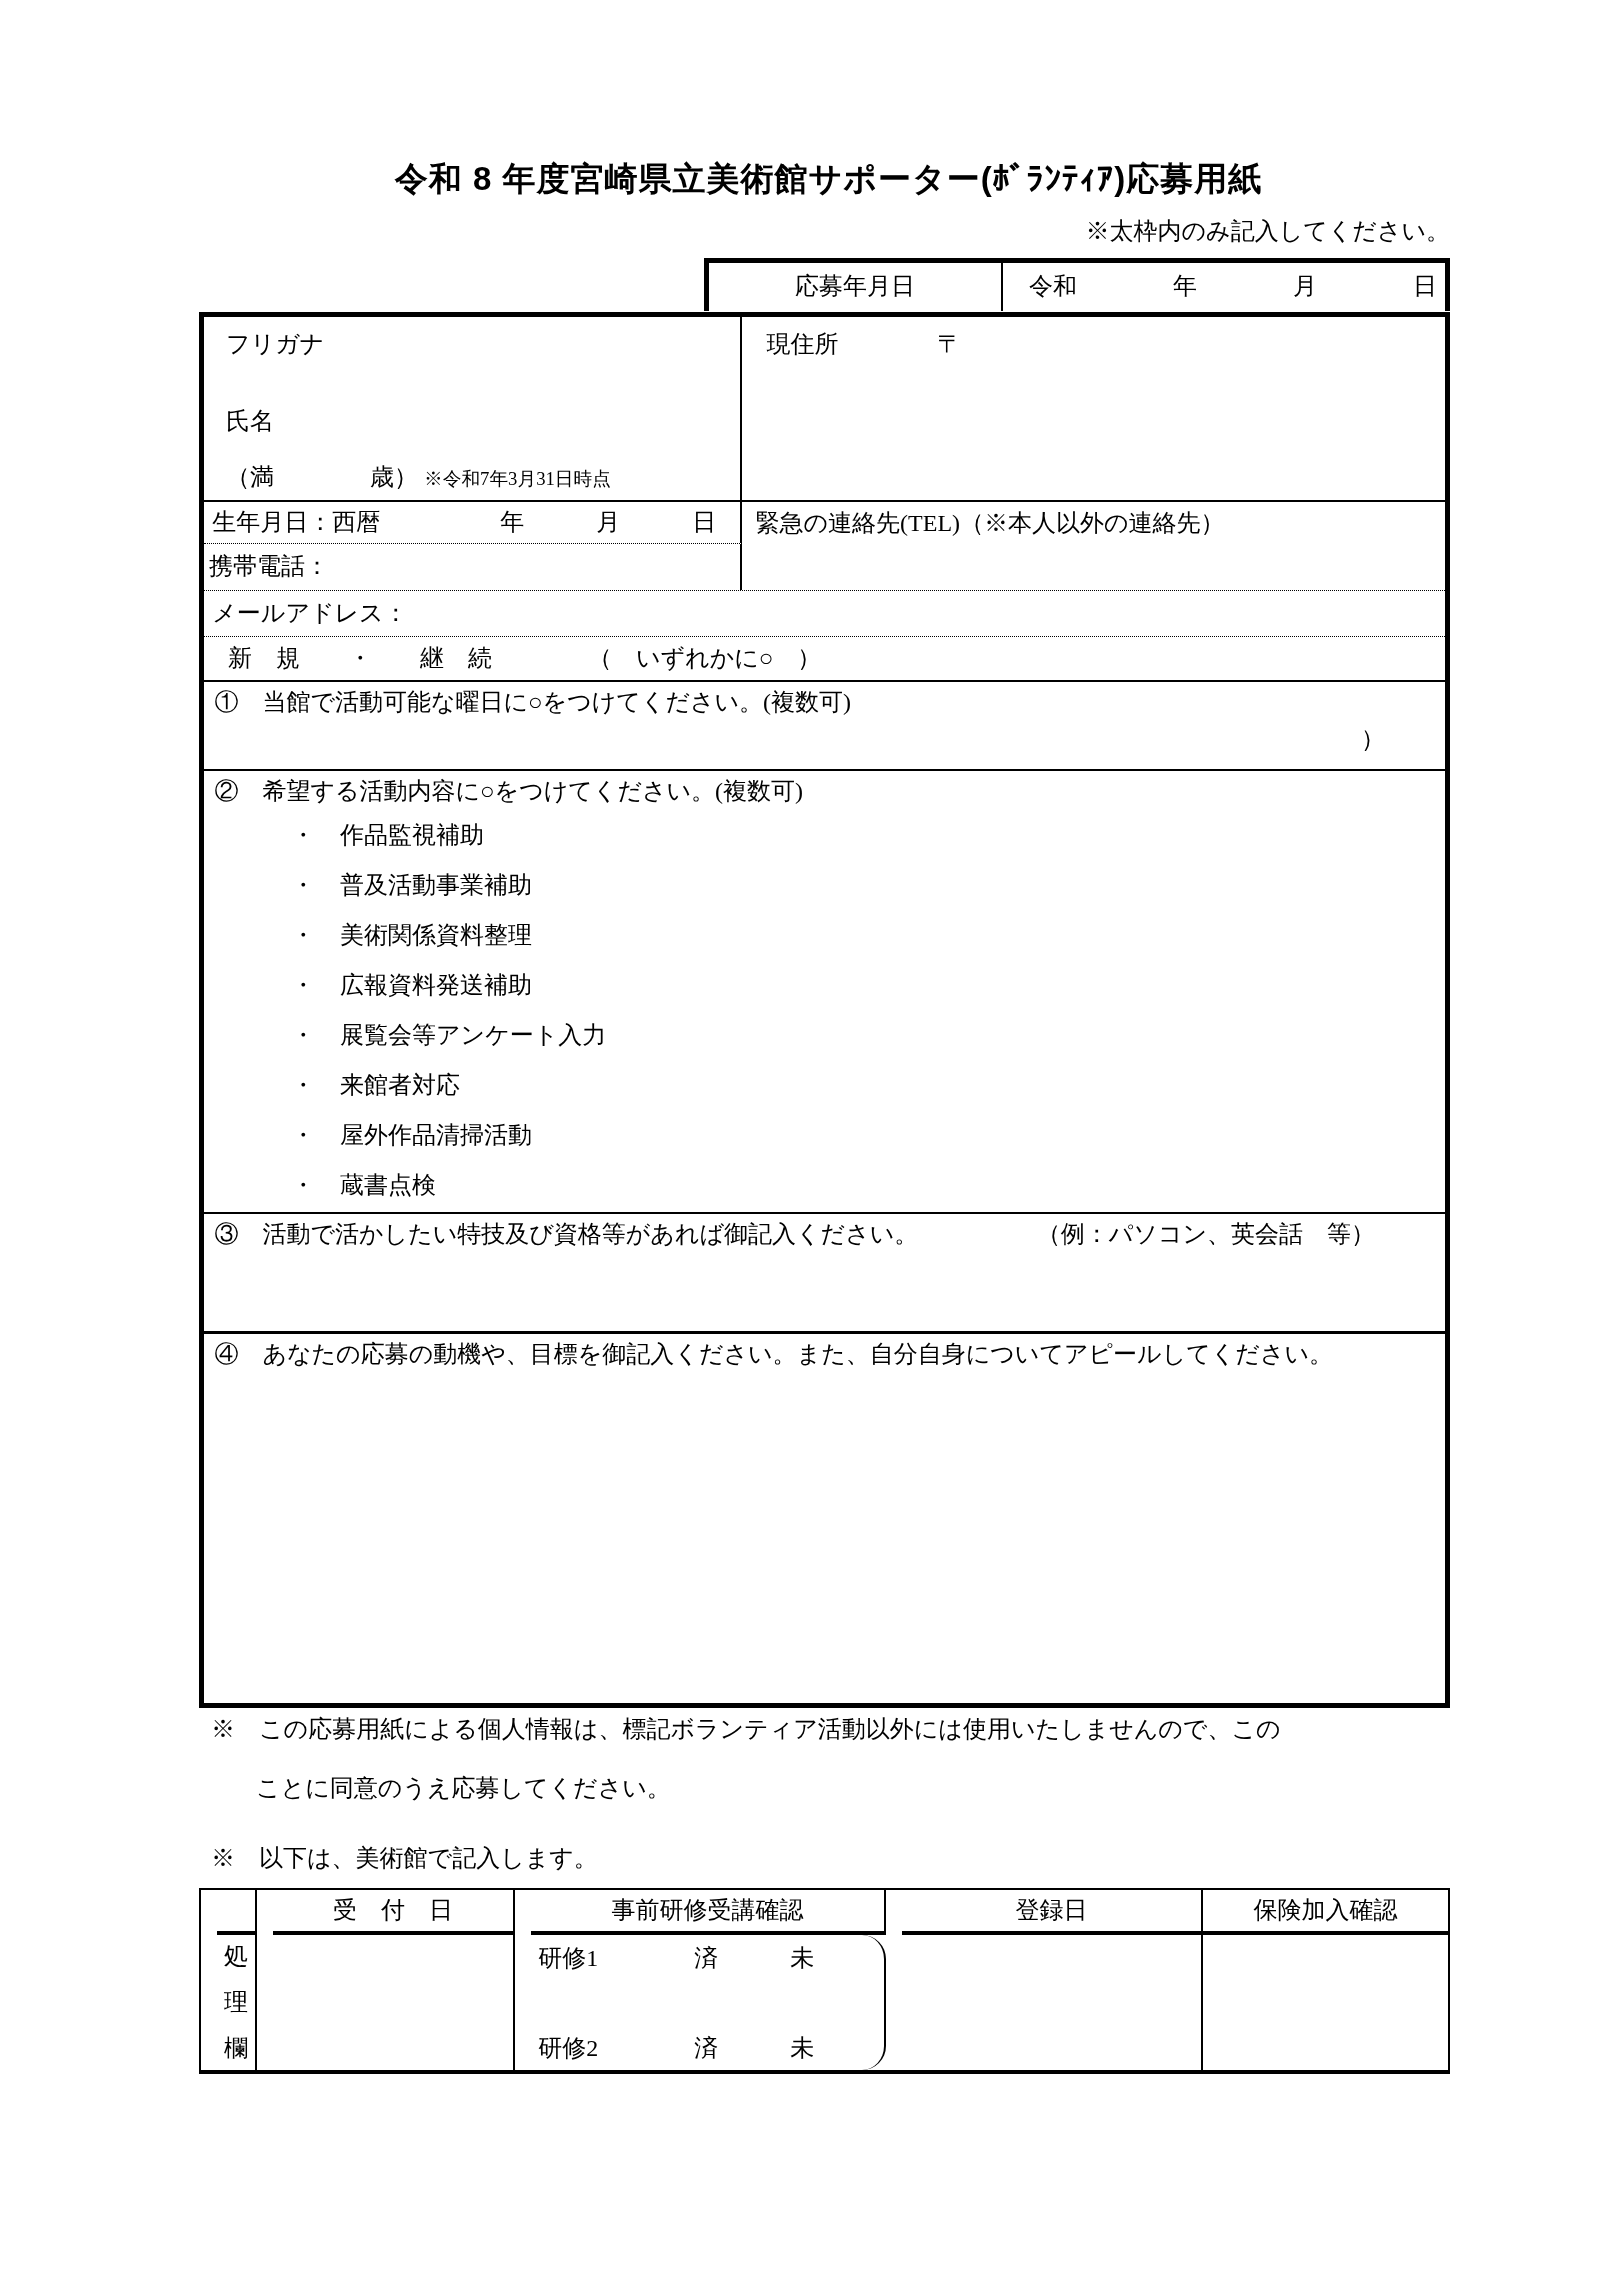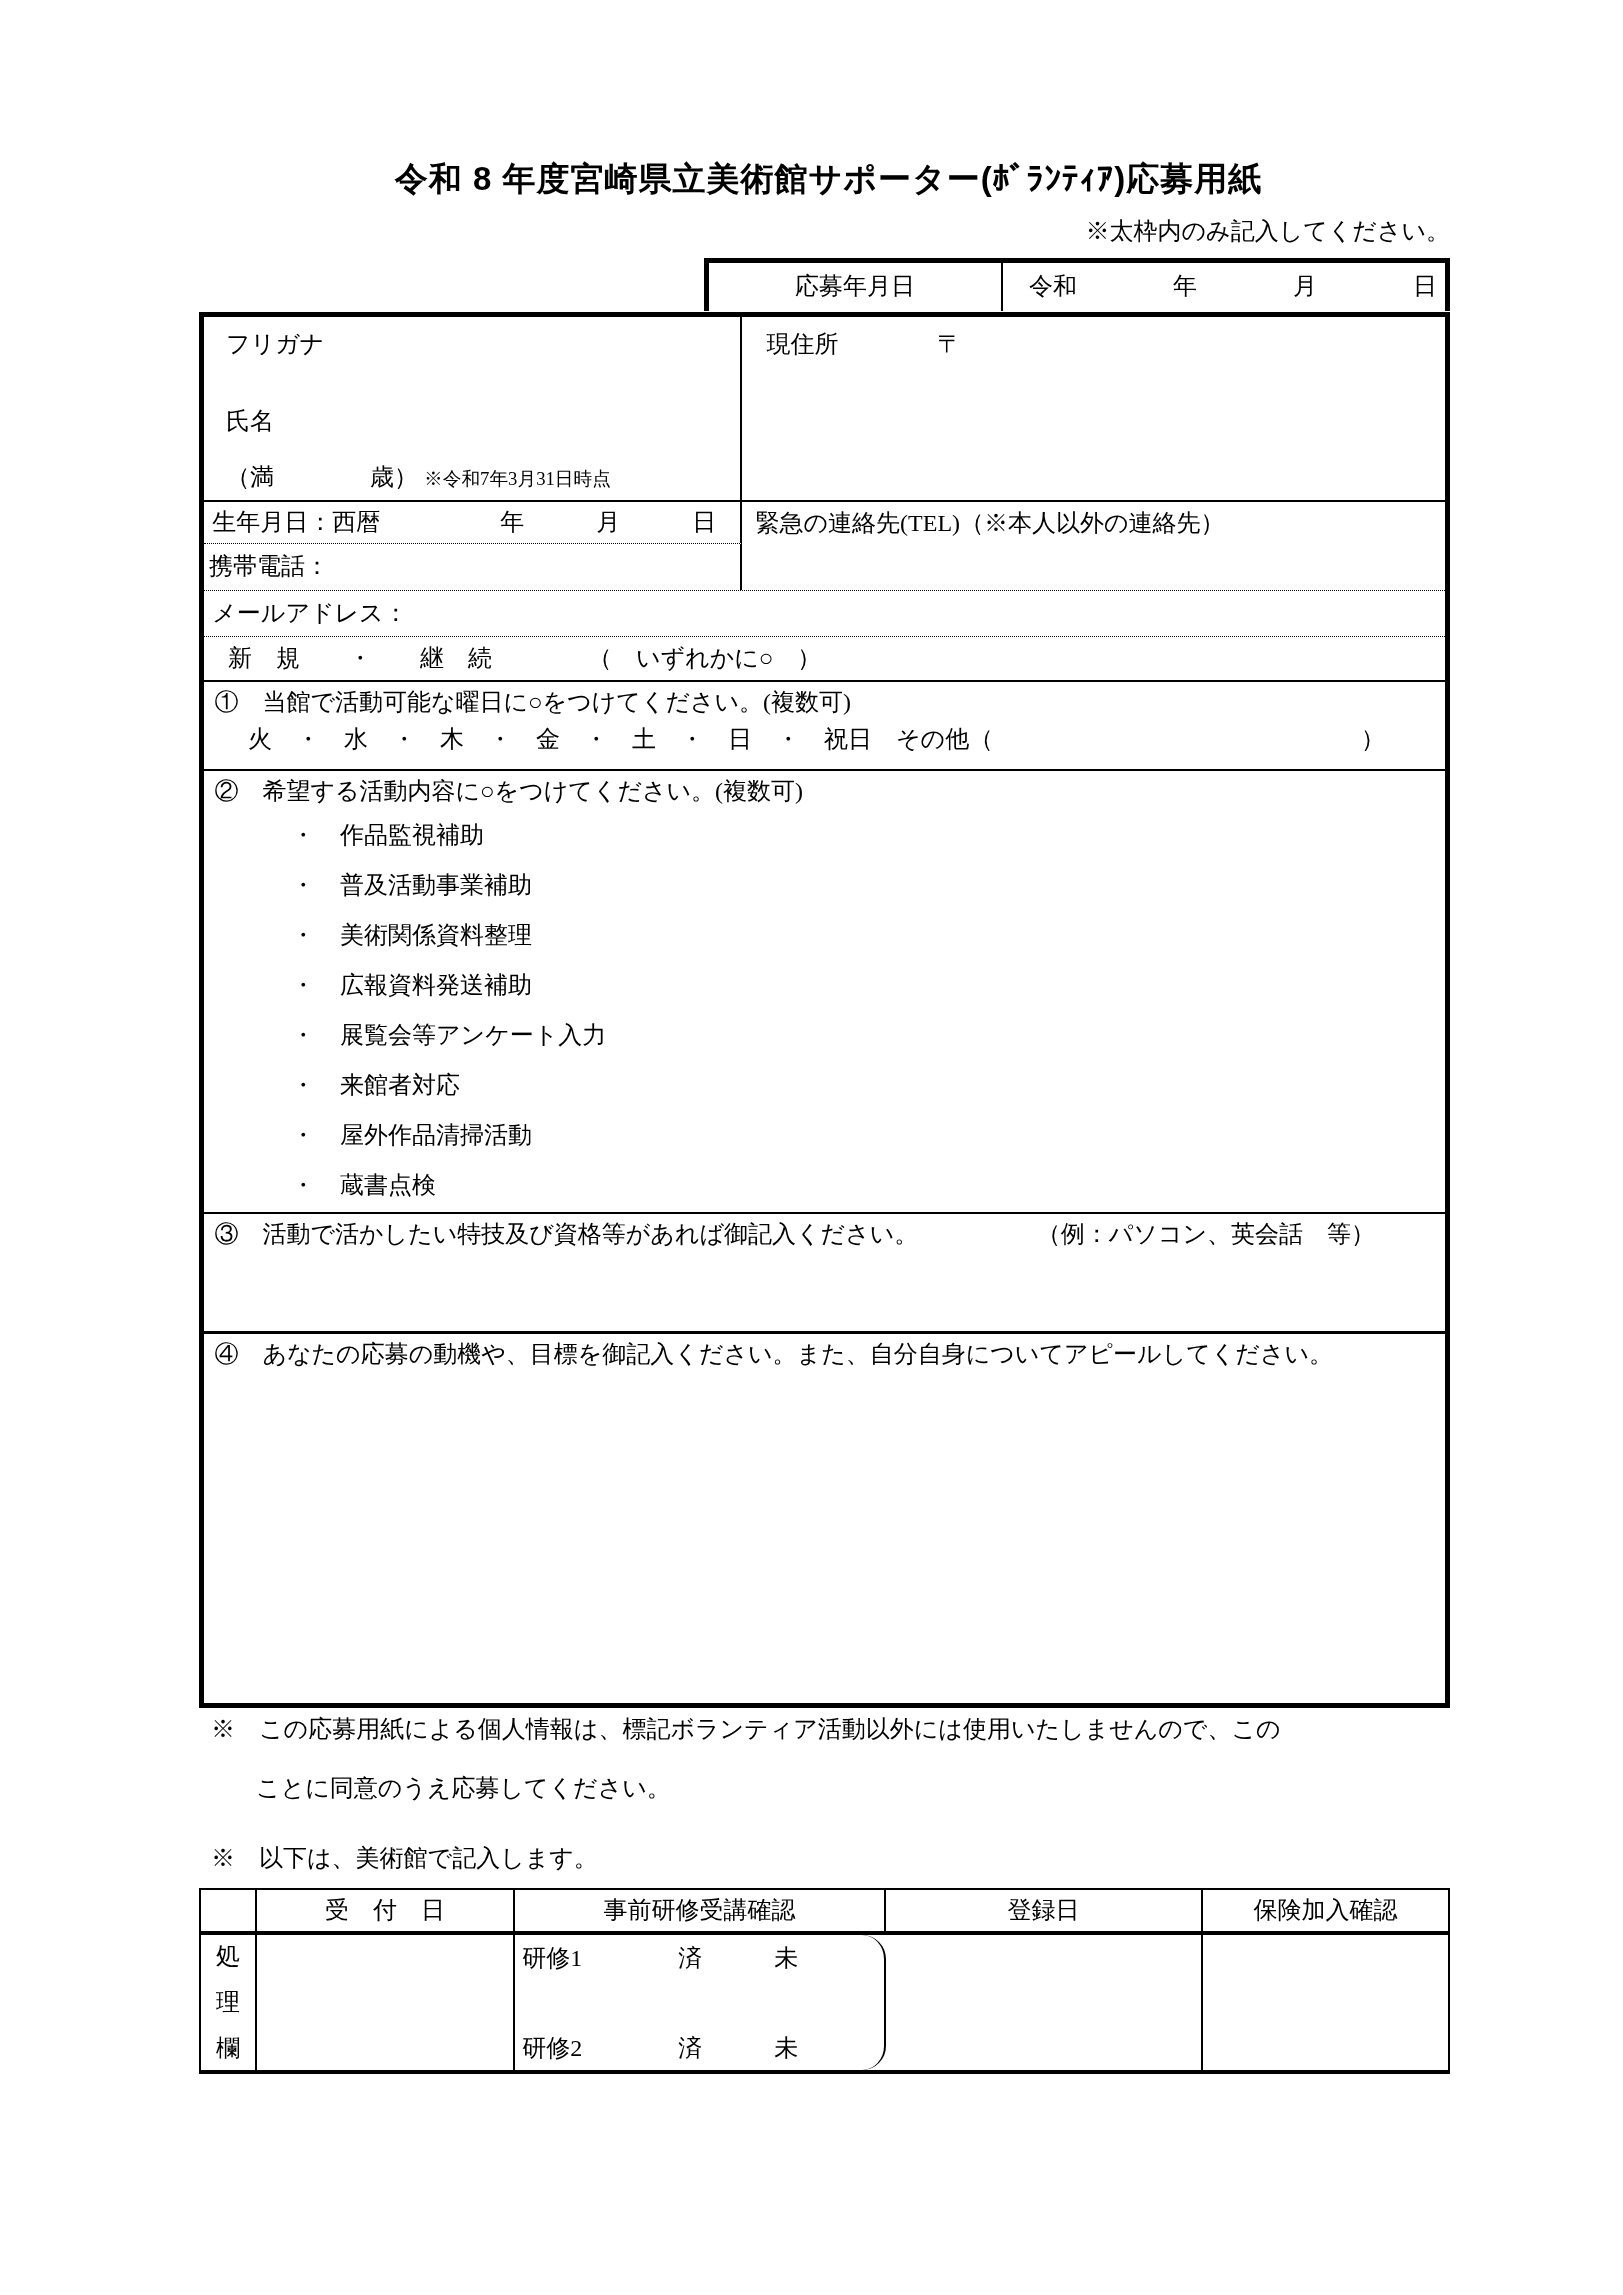--- a/index.html
+++ b/index.html
@@ -74,21 +74,21 @@
   .office-note { left: 211px; top: 1845px; }
 
   
   .office-table {
     left: 199px; top: 1888px; width: 1251px; height: 186px;
     border: 2.1px solid #000; border-bottom: 4.2px solid #000;
     display: grid; grid-template-columns: 56px 258px 371px 317px 1fr;
     grid-template-rows: 45px 1fr;
   }
   .th { border-bottom: 4.2px solid #000; display: flex; align-items: center; justify-content: center; }
-  .cb { border-right: 2.1px solid #000; }
+  .cb { border-right: 2.1px solid #000; margin-left: 16px; }
   .proc-cell { display: flex; flex-direction: column; justify-content: space-between; align-items: center; padding: 8.3px 0 7.3px 0; }
   .training-cell { display: flex; flex-direction: column; justify-content: space-between; padding: 10.4px 0 7.3px 7.3px; border-radius: 24px; }
   .training-line { white-space: nowrap; }
 </style>
 </head>
 <body>
 
 <div class="abs title">令和 8 年度宮崎県立美術館サポーター(ﾎﾞﾗﾝﾃｨｱ)応募用紙</div>
 <div class="abs fill-note">※太枠内のみ記入してください。</div>
 
@@ -120,21 +120,20 @@
     <div class="emergency-cell">緊急の連絡先(TEL)（※本人以外の連絡先）</div>
   </div>
 
   <div class="row3">メールアドレス：</div>
 
   <div class="row4">新　規　　・　　継　続　　　　（　いずれかに○　）</div>
 
   <div class="sec1">
     <div class="sec-heading">①　当館で活動可能な曜日に○をつけてください。(複数可)</div>
     <div class="days-line">
-      <span>火　・　水　・　木　・　金　・　土　・　日　・　祝日　その他（</span>
       <span class="days-close">）</span>
     </div>
   </div>
 
   <div class="sec2">
     <div class="sec-heading">②　希望する活動内容に○をつけてください。(複数可)</div>
     <ul class="activity-list">
       <li class="activity-item">
           <span class="activity-bullet">・</span>
           <span>作品監視補助</span>

